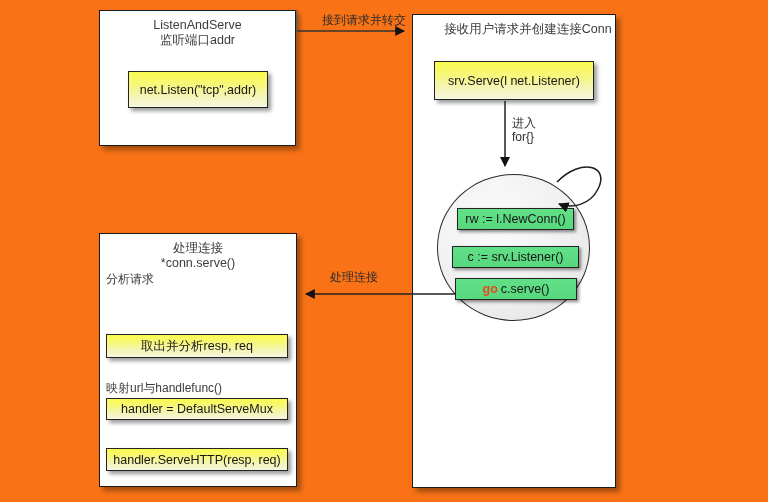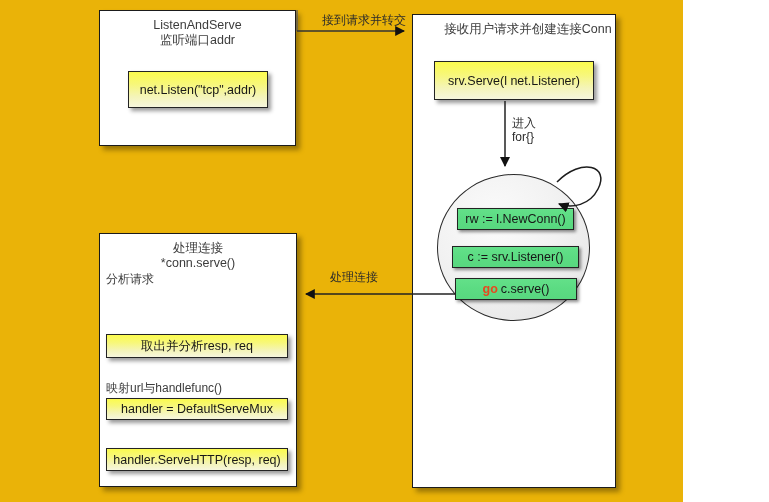--- a/index.html
+++ b/index.html
@@ -2,23 +2,23 @@
 <html><head>
 <meta charset="utf-8">
 <style>
   html, body {
     margin: 0;
     padding: 0;
     background: #ffffff;
   }
   #canvas {
     position: relative;
-    width: 683px;
+    width: 768px;
     height: 502px;
-    background: #eab308;
+    background: #f97316;
     overflow: hidden;
     font-family: "Liberation Sans", "DejaVu Sans", sans-serif;
     -webkit-font-smoothing: antialiased;
   }
 
   
   .panel {
     position: absolute;
     background: #ffffff;
     border: 1.5px solid #1b1b1b;

